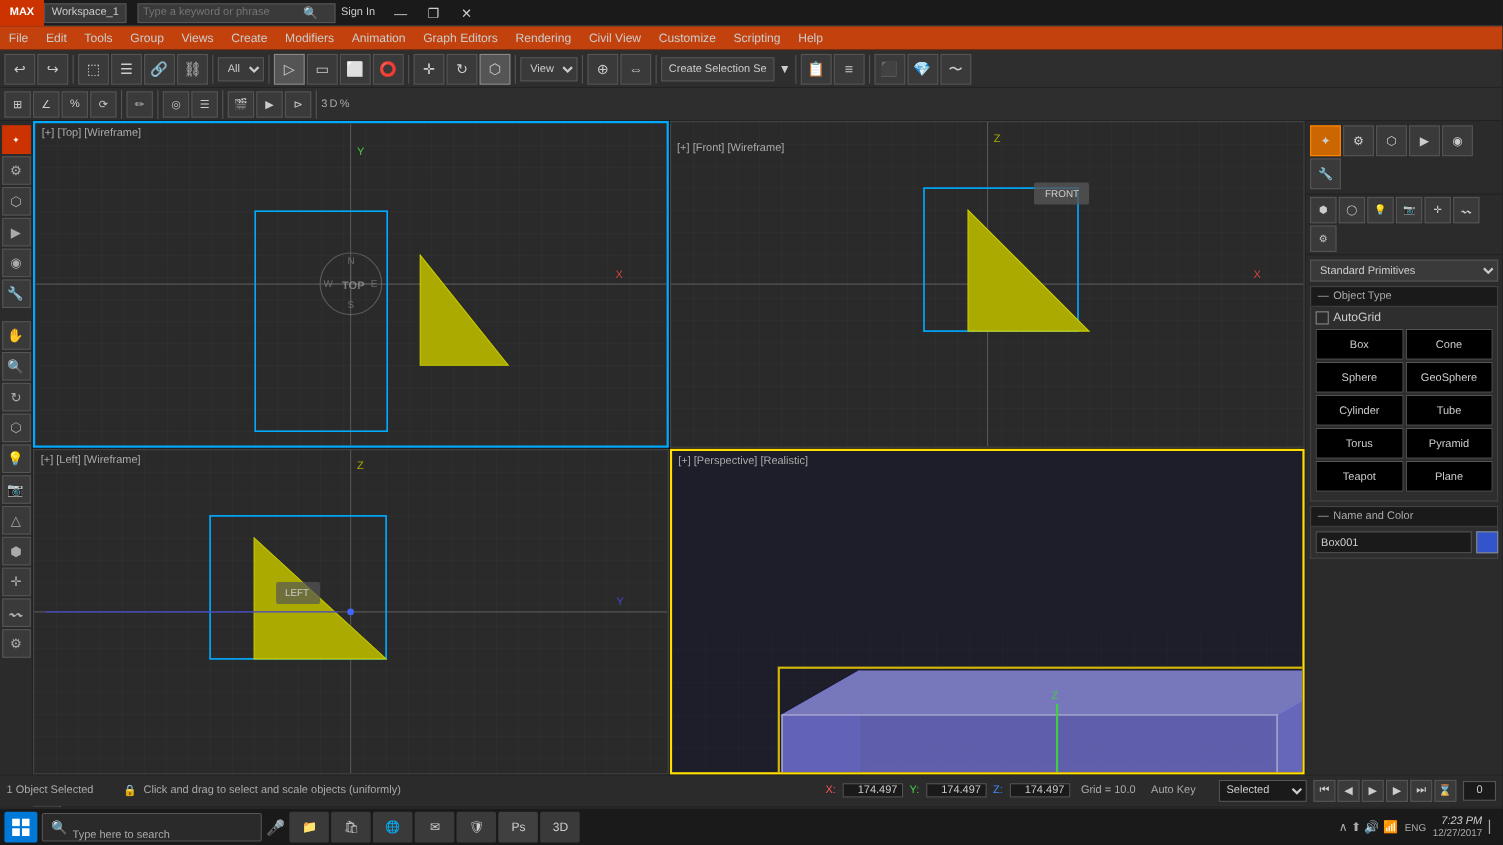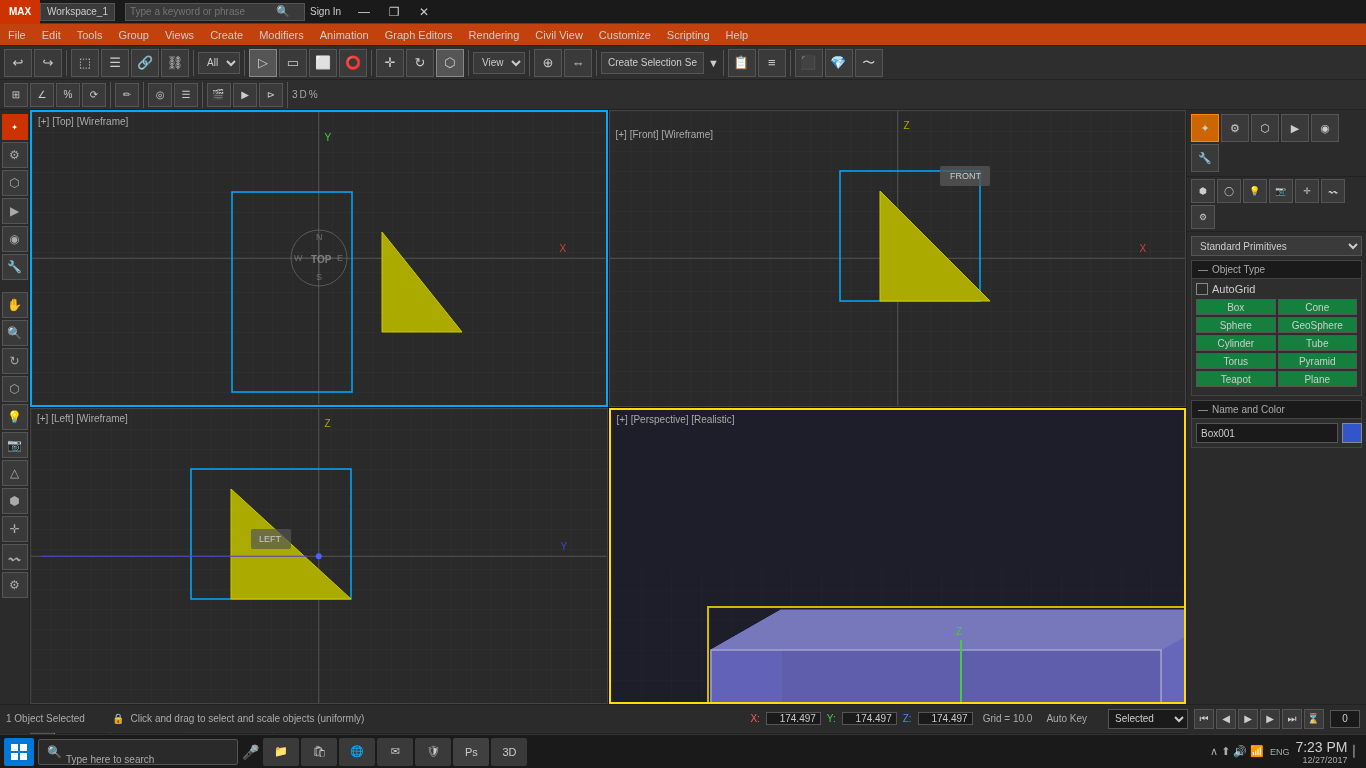--- a/index.html
+++ b/index.html
@@ -50,21 +50,21 @@
     .vp-label { position: absolute; top: 4px; left: 6px; color: #aaa; font-size: 10px; z-index: 10; }
 
     
     #right-panel { width: 180px; background: #2b2b2b; border-left: 1px solid #222; display: flex; flex-direction: column; }
     .rt-tab { width: 28px; height: 28px; background: #3a3a3a; border: 1px solid #555; display: flex; align-items: center; justify-content: center; cursor: pointer; color: #ccc; font-size: 11px; }
     .panel-section { margin-bottom: 4px; }
     .panel-header { background: #1a1a1a; color: #aaa; font-size: 10px; padding: 3px 6px; border: 1px solid #444; display: flex; align-items: center; gap: 4px; cursor: pointer; }
     .panel-body { background: #2e2e2e; border: 1px solid #444; border-top: none; padding: 4px; }
     .dropdown-full { width: 100%; height: 20px; background: #3a3a3a; border: 1px solid #555; color: #ccc; font-size: 10px; padding: 0 4px; cursor: pointer; }
     .obj-type-grid { display: grid; grid-template-columns: 1fr 1fr; gap: 2px; margin-bottom: 4px; }
-    .obj-btn { height: 16px; background: #15803d; border: 1px solid #555; color: #ccc; font-size: 10px; text-align: center; cursor: pointer; display: flex; align-items: center; justify-content: center; }
+    .obj-btn { height: 28px; background: #000000; border: 1px solid #555; color: #ccc; font-size: 10px; text-align: center; cursor: pointer; display: flex; align-items: center; justify-content: center; }
     .autogrid-row { display: flex; align-items: center; gap: 4px; margin-bottom: 4px; }
     .name-color-row { display: flex; align-items: center; gap: 4px; }
     .name-input { flex: 1; height: 20px; background: #1a1a1a; border: 1px solid #555; color: #ccc; font-size: 10px; padding: 0 4px; }
     .color-swatch { width: 20px; height: 20px; background: #3355cc; border: 1px solid #888; cursor: pointer; flex-shrink: 0; }
 
     
     #statusbar { height: 30px; background: #2b2b2b; border-top: 1px solid #222; display: flex; align-items: center; padding: 0 6px; gap: 8px; font-size: 10px; }
     .selected-dropdown { height: 20px; background: #1a1a1a; border: 1px solid #555; color: #ccc; font-size: 10px; padding: 0 4px; min-width: 80px; }
 
     
@@ -490,19 +490,19 @@
       <div style="width:36px;height:28px;display:flex;align-items:center;justify-content:center;cursor:pointer;background:#3a3a3a;border-radius:2px;">✉</div>
       <div style="width:36px;height:28px;display:flex;align-items:center;justify-content:center;cursor:pointer;background:#3a3a3a;border-radius:2px;">🛡</div>
       <div style="width:36px;height:28px;display:flex;align-items:center;justify-content:center;cursor:pointer;background:#404040;border-radius:2px;">Ps</div>
       <div style="width:36px;height:28px;display:flex;align-items:center;justify-content:center;cursor:pointer;background:#3a3a3a;border-radius:2px;">3D</div>
     </div>
     <div style="flex:1;"></div>
     <div style="display:flex;align-items:center;gap:6px;">
       <span style="color:#aaa;font-size:11px;cursor:pointer;">∧ ⬆ 🔊 📶</span>
       <span style="color:#aaa;font-size:9px;cursor:pointer;">ENG</span>
       <div style="text-align:right;cursor:pointer;">
-        <div style="font-size:14px;color:#ccc;">7:23 PM</div>
+        <div style="font-size:10px;color:#ccc;font-style:italic;">7:23 PM</div>
         <div style="font-size:9px;color:#aaa;">12/27/2017</div>
       </div>
       <span style="color:#aaa;font-size:11px;cursor:pointer;">▏</span>
     </div>
   </div>
 </div>
 
 </body></html>

